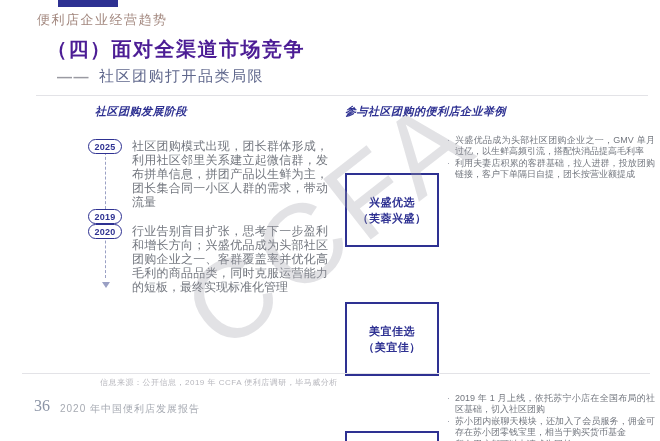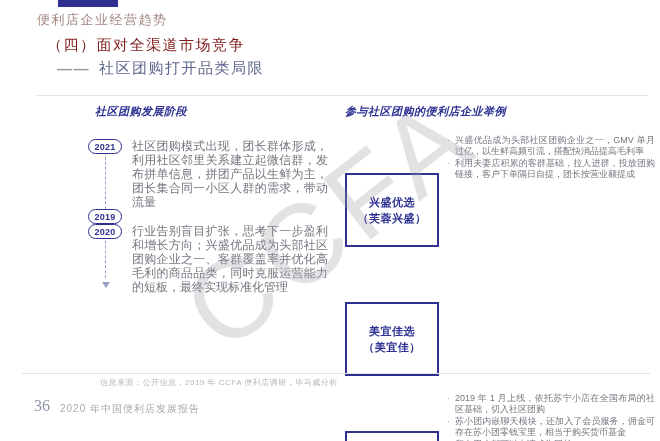--- a/index.html
+++ b/index.html
@@ -10,21 +10,21 @@
   }
   .watermark {
     position:absolute; left:128px; top:158px; width:404px; text-align:center;
     font-size:112px; font-weight:400; letter-spacing:8px;
     color:rgba(158,160,170,0.30); transform:rotate(-38deg);
     z-index:5; pointer-events:none; user-select:none;
   }
   .top-rect { position:absolute; left:58px; top:0; width:60px; height:7px; background:#2e3192; }
   .tag { position:absolute; left:37px; top:11px; font-size:13px; letter-spacing:1.5px; color:#a2877e; }
   .title-block { position:absolute; left:47px; top:36px; }
-  .title-l1 { font-size:15px; font-weight:normal; color:#7f1d1d; letter-spacing:1.5px; }
+  .title-l1 { font-size:20px; font-weight:bold; color:#4c1d95; letter-spacing:1.5px; }
   .title-l2 { margin-top:4px; margin-left:10px; font-size:15px; color:#5f678c; letter-spacing:1.5px; display:flex; gap:9px; align-items:center; }
   .title-dash { color:#9a9aa2; font-weight:bold; }
   .divider-top { position:absolute; left:36px; right:12px; top:95px; border-top:1px solid #e3e3e7; }
   .divider-bottom { position:absolute; left:22px; right:10px; top:373px; border-top:1px solid #e3e3e7; }
 
   .section-header { font-size:11px; font-weight:bold; color:#2e3192; letter-spacing:0.5px;font-style:italic; }
 
   
   .left-col { position:absolute; left:95px; top:104px; width:233px; }
   .timeline { position:relative; margin-top:20px; margin-left:-7px; }
@@ -81,21 +81,21 @@
 
   <div class="divider-top"></div>
 
   <div class="left-col">
     <div class="section-header">社区团购发展阶段</div>
     <div class="timeline">
       <div class="timeline-line"></div>
       <div class="timeline-arrow"></div>
 
       <div class="t-row">
-        <div class="t-badge">2021</div>
+        <div class="t-badge">2025</div>
         <div class="t-text">社区团购模式出现，团长群体形成，利用社区邻里关系建立起微信群，发布拼单信息，拼团产品以生鲜为主，团长集合同一小区人群的需求，带动流量</div>
       </div>
       <div class="t-row">
         <div class="t-badge">2019</div>
       </div>
       <div class="t-row">
         <div class="t-badge">2020</div>
         <div class="t-text">行业告别盲目扩张，思考下一步盈利和增长方向；兴盛优品成为头部社区团购企业之一、客群覆盖率并优化高毛利的商品品类，同时克服运营能力的短板，最终实现标准化管理</div>
       </div>
     </div>

